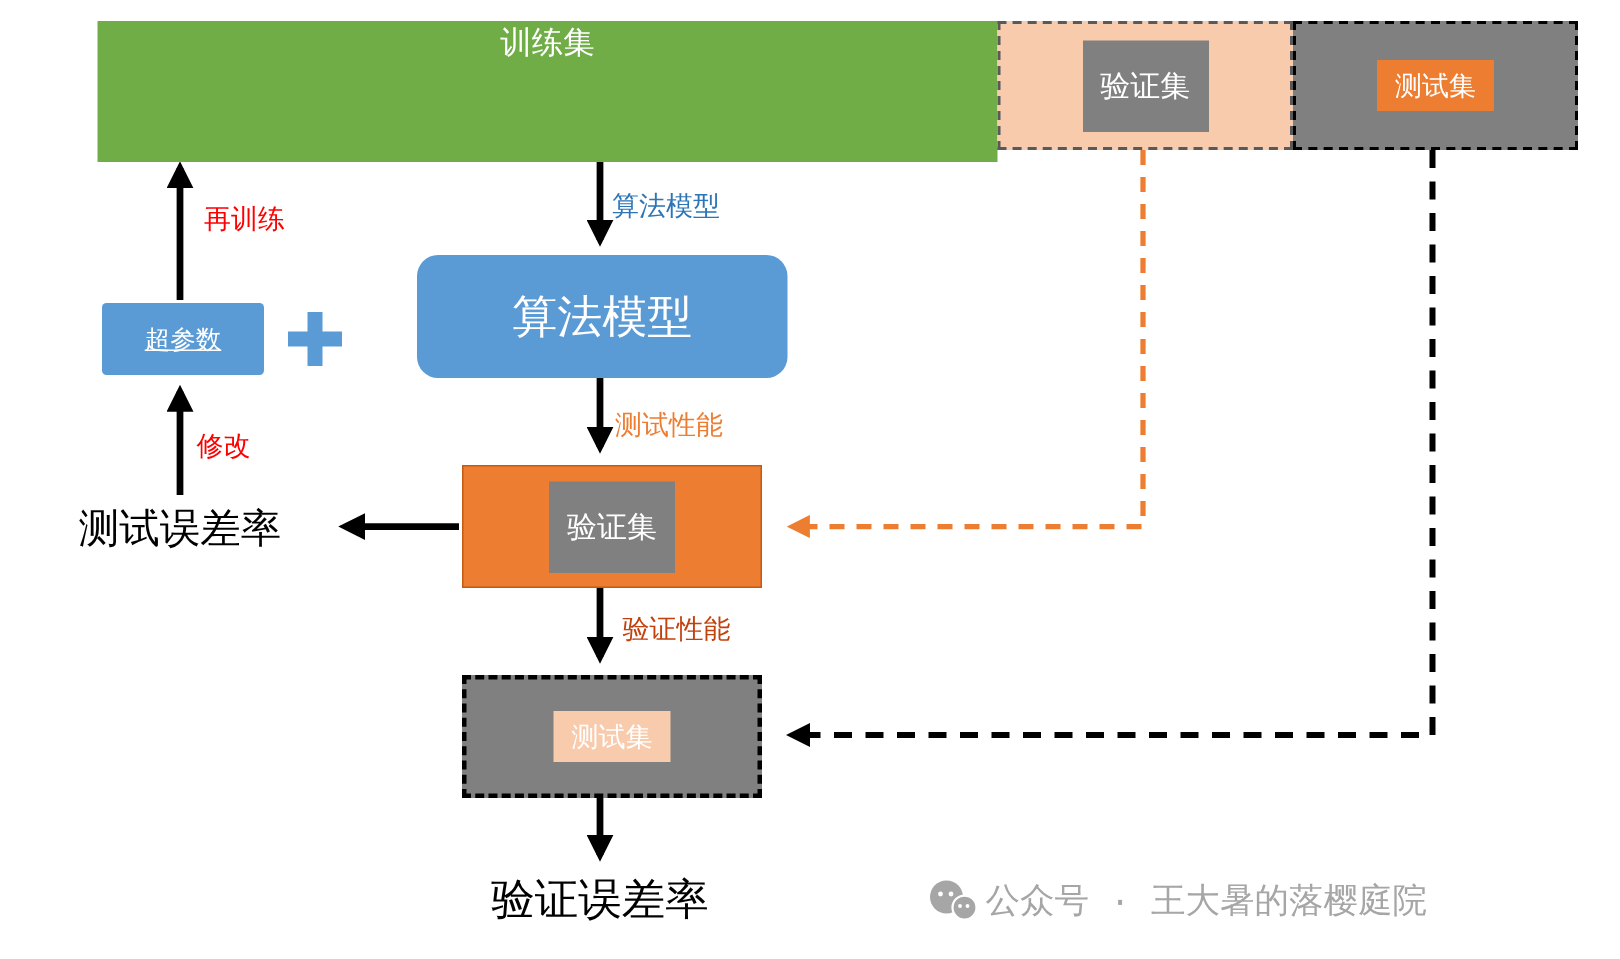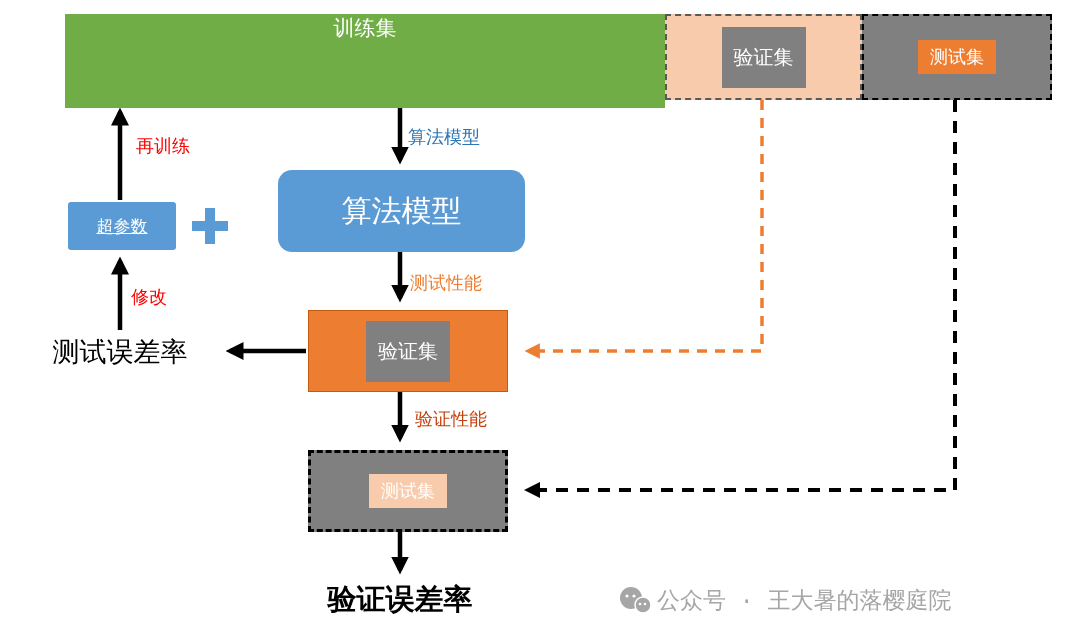--- a/index.html
+++ b/index.html
@@ -23,21 +23,21 @@
   
   .model-box{left:278px;top:170px;width:247px;height:82px;background:#5B9BD5;border-radius:14px;
     display:flex;align-items:center;justify-content:center;color:#fff;font-size:30px;}
   .hyper-box{left:68px;top:202px;width:108px;height:48px;background:#5B9BD5;border-radius:3px;
     display:flex;align-items:center;justify-content:center;color:#fff;font-size:17px;text-decoration:underline;}
   .val-box{left:308px;top:310px;width:200px;height:82px;background:#ED7D31;border:1px solid #C55A11;
     box-sizing:border-box;display:flex;align-items:center;justify-content:center;}
   .test-box{left:308px;top:450px;width:200px;height:82px;background:#808080;border:3px dashed #000;
     box-sizing:border-box;display:flex;align-items:center;justify-content:center;}
   .err-test{left:22px;top:334px;width:196px;text-align:center;color:#000;font-size:27px;font-weight:normal;}
-  .err-val{left:295px;top:580px;width:210px;text-align:center;color:#000;font-size:29px;font-weight:bold;}
+  .err-val{left:295px;top:580px;width:210px;text-align:center;color:#000;font-size:29px;font-weight:normal;}
   
   .lbl{font-size:18px;white-space:nowrap;}
   .lbl-blue{color:#2E75B6;}
   .lbl-orange{color:#ED7D31;}
   .lbl-red{color:#FF0000;}
   .lbl-black{color:#c2410c;}
   
   .plus{left:192px;top:208px;width:36px;height:36px;}
   .plus::before,.plus::after{content:"";position:absolute;background:#5B9BD5;}
   .plus::before{left:13px;top:0;width:10px;height:36px;}

